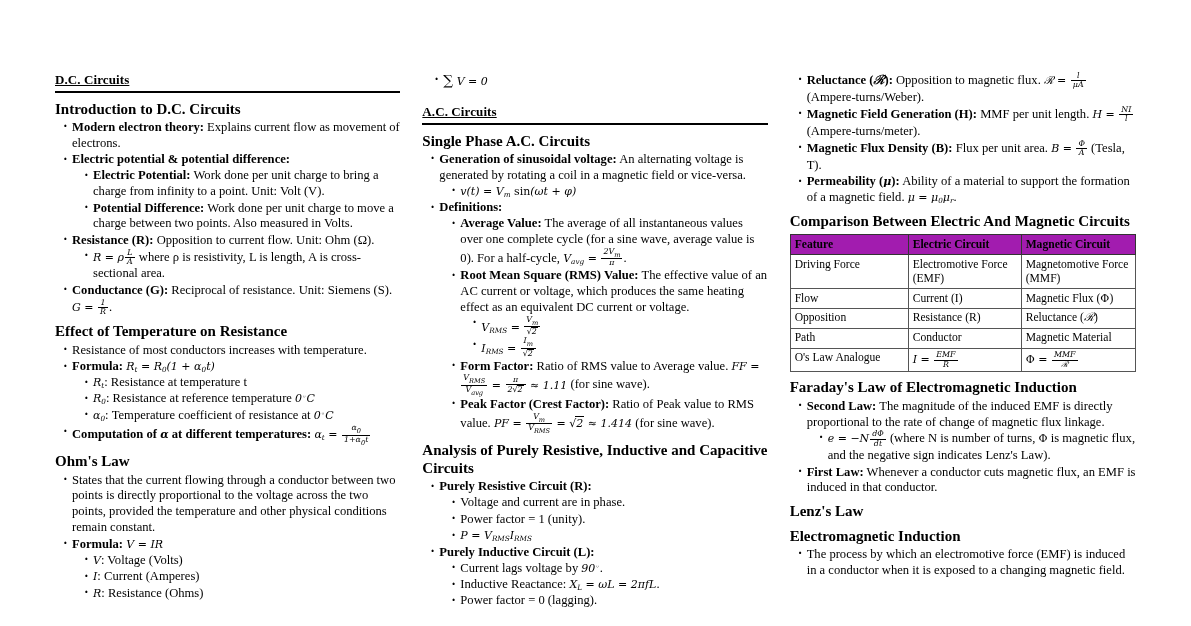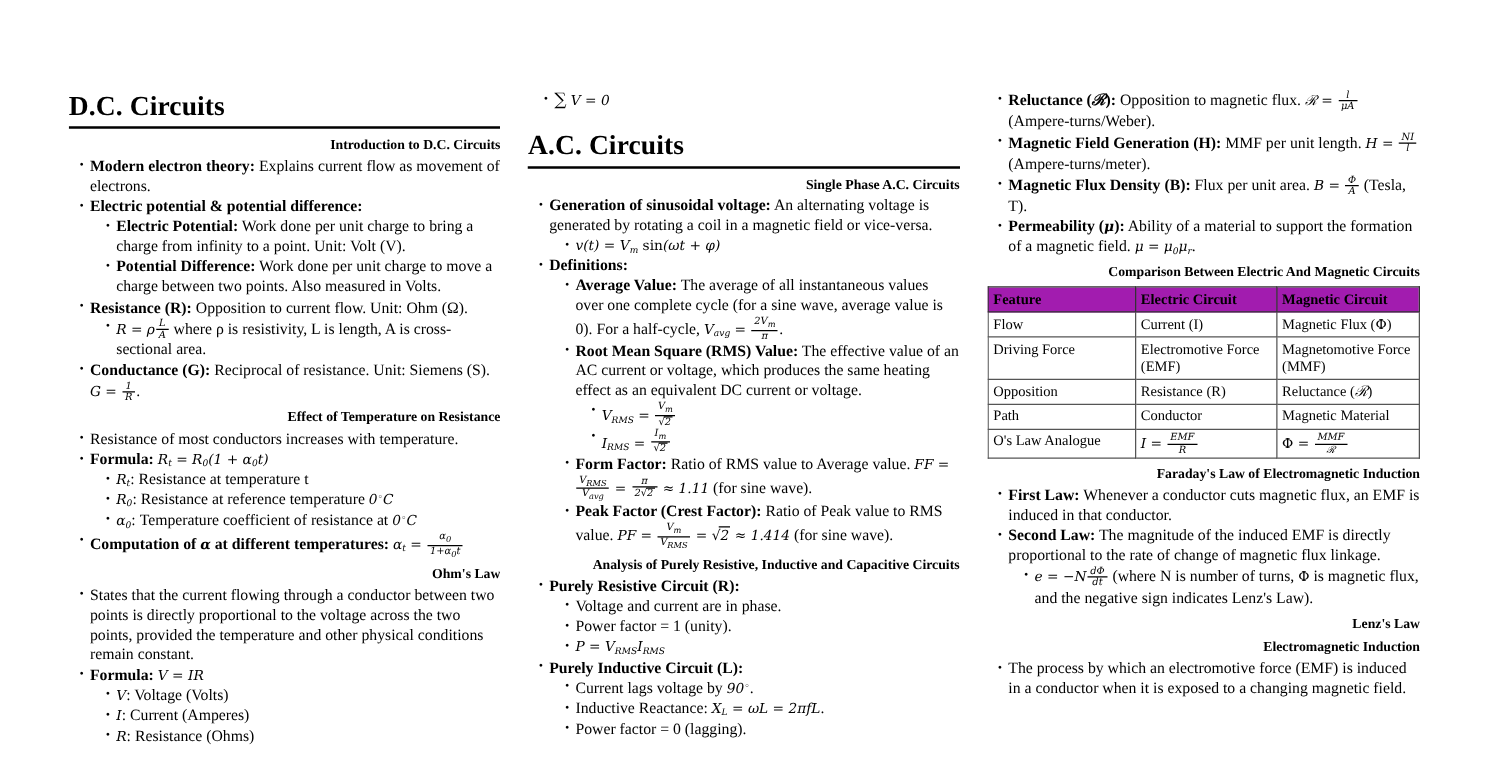--- a/index.html
+++ b/index.html
@@ -33,41 +33,41 @@
     align-items: flex-start;
     overflow: hidden;
   }
   .col {
     width: 346px;
     overflow: hidden;
   }
   .col-3 { width: 347px; }
 
   h1.doc-h1 {
-    font-size: 22px;
+    font-size: 13px;
     font-weight: bold;
     margin: 0 0 3px 0;
     padding: 0;
     line-height: 1.2;
     letter-spacing: 0.1px;
+    text-decoration: underline;
   }
   .rule {
     border: 0;
     border-top: 2.2px solid #000;
     margin: 3px 0 7px 0;
     height: 0;
     width: 100%;
   }
   h2.doc-h2 {
-    font-size: 11px;
+    font-size: 15px;
     font-weight: bold;
     margin: 6px 0 2px 0;
     padding: 0;
     line-height: 1.22;
-    text-align: right;
   }
   ul {
     list-style: none;
     margin: 0;
     padding: 0;
   }
   ul.lvl1 { margin: 0 0 0 8px; }
   ul.lvl2 { margin: 0 0 0 12px; }
   ul.lvl3 { margin: 0 0 0 12px; }
 
@@ -277,55 +277,55 @@
           </colgroup>
         <thead>
           <tr>
             <th>Feature</th>
             <th>Electric Circuit</th>
             <th>Magnetic Circuit</th>
           </tr>
         </thead>
         <tbody>
           <tr>
+            <td>Driving Force</td>
+            <td>Electromotive Force (EMF)</td>
+            <td>Magnetomotive Force (MMF)</td>
+          </tr>
+          <tr>
             <td>Flow</td>
             <td>Current (I)</td>
             <td>Magnetic Flux (<span class="m" style="font-style:normal;">Φ</span>)</td>
           </tr>
           <tr>
-            <td>Driving Force</td>
-            <td>Electromotive Force (EMF)</td>
-            <td>Magnetomotive Force (MMF)</td>
-          </tr>
-          <tr>
             <td>Opposition</td>
             <td>Resistance (R)</td>
             <td>Reluctance (<span class="cal">ℛ</span>)</td>
           </tr>
           <tr>
             <td>Path</td>
             <td>Conductor</td>
             <td>Magnetic Material</td>
           </tr>
           <tr>
             <td>O's Law Analogue</td>
             <td><span class="m">I = <span class="frac"><span class="num">EMF</span><span class="den">R</span></span></span></td>
             <td><span class="m"><span class="mr">Φ</span> = <span class="frac"><span class="num">MMF</span><span class="den"><span class="cal">ℛ</span></span></span></span></td>
           </tr>
         </tbody>
       </table>
 
       <h2 class="doc-h2">Faraday's Law of Electromagnetic Induction</h2>
       <ul class="lvl1">
+        <li><b>Second Law:</b><span> The magnitude of the induced EMF is directly proportional to the rate of change of magnetic flux linkage.</span>
+          <ul class="lvl2">
+            <li><span class="m">e = −N<span class="frac"><span class="num">dΦ</span><span class="den">dt</span></span></span> (where N is number of turns, <span class="m" style="font-style:normal;">Φ</span> is magnetic flux, and the negative sign indicates Lenz's Law).</li>
+          </ul>
+        </li>
         <li><b>First Law:</b><span> Whenever a conductor cuts magnetic flux, an EMF is induced in that conductor.</span></li>
-        <li><b>Second Law:</b><span> The magnitude of the induced EMF is directly proportional to the rate of change of magnetic flux linkage.</span>
-          <ul class="lvl2">
-            <li><span class="m">e = −N<span class="frac"><span class="num">dΦ</span><span class="den">dt</span></span></span> (where N is number of turns, <span class="m" style="font-style:normal;">Φ</span> is magnetic flux, and the negative sign indicates Lenz's Law).</li>
-          </ul>
-        </li>
       </ul>
 
       <h2 class="doc-h2">Lenz's Law</h2>
 
       <h2 class="doc-h2">Electromagnetic Induction</h2>
       <ul class="lvl1">
         <li><span>The process by which an electromotive force (EMF) is induced in a conductor when it is exposed to a changing magnetic field.</span></li>
       </ul>
 
     </div>

